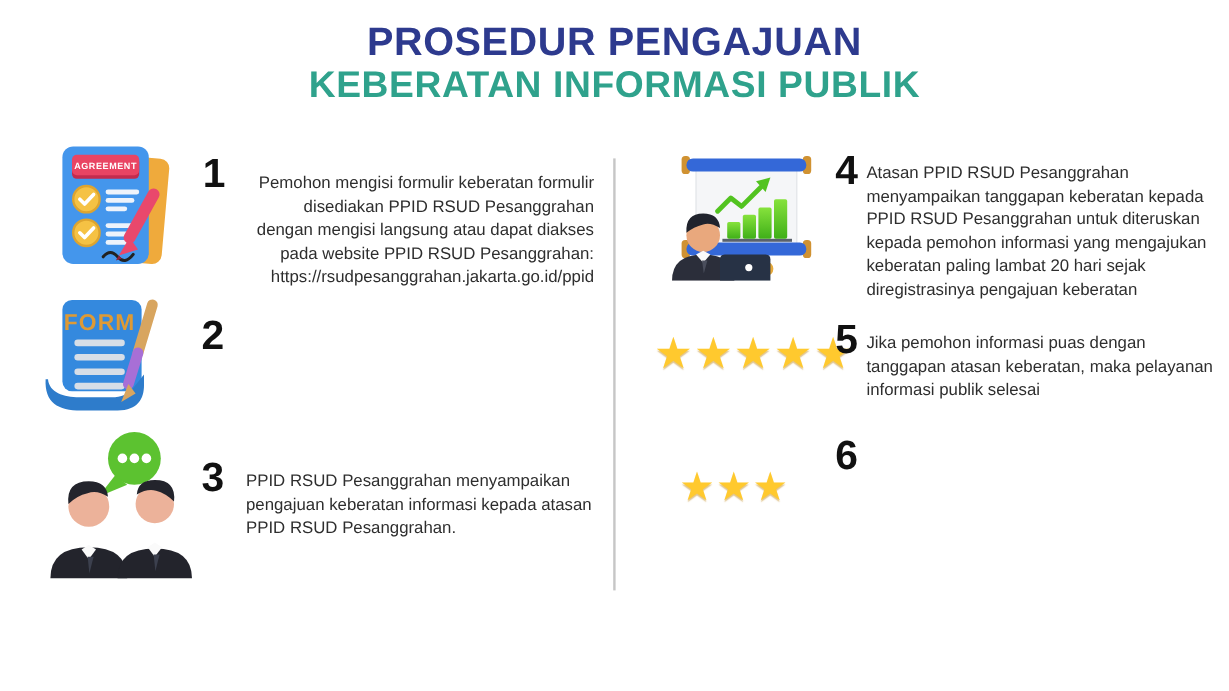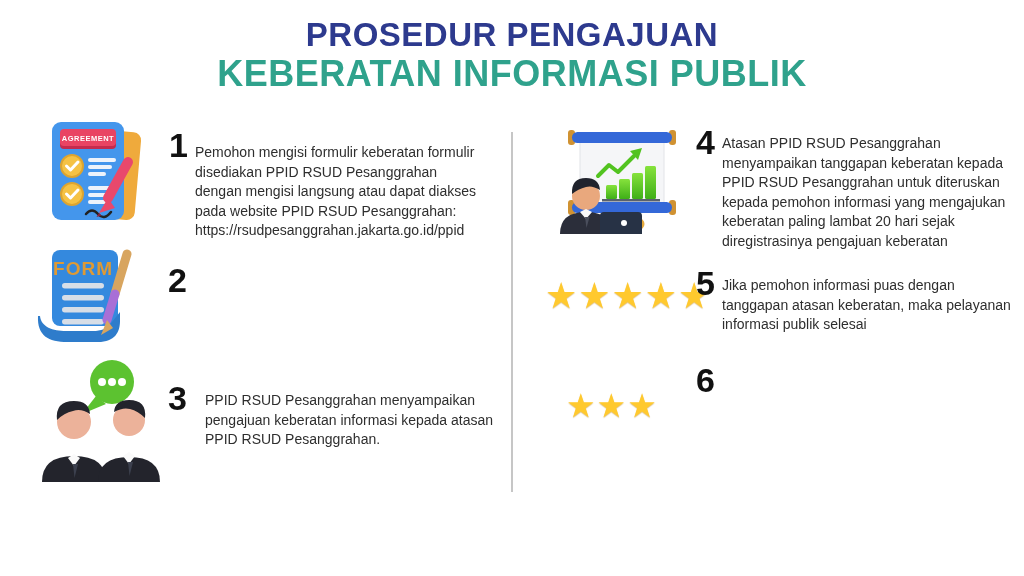--- a/index.html
+++ b/index.html
@@ -1,31 +1,31 @@
 <!DOCTYPE html>
 <html><head>
 <meta charset="utf-8">
 <style>
   html,body{margin:0;padding:0;background:#ffffff;}
   .canvas{position:relative;width:1024px;height:576px;background:#ffffff;overflow:hidden;
           font-family:"Liberation Sans","DejaVu Sans",sans-serif;}
   .title-line{position:absolute;left:0;right:0;text-align:center;font-weight:800;letter-spacing:.5px;}
   .title-1{top:16px;font-size:33px;color:#2D3A8E;}
-  .title-2{top:53px;font-size:36px;color:#2FA28C;}
+  .title-2{top:53px;font-size:31px;color:#2FA28C;}
   .divider{position:absolute;left:511px;top:132px;width:2px;height:360px;background:#c6c6c6;}
   .step-num{position:absolute;font-size:34px;font-weight:800;color:#111;line-height:1;}
   .step-text{position:absolute;font-size:14px;line-height:19.5px;color:#2e2e2e;white-space:pre-line;}
   .icon-box{position:absolute;}
   .icon-box svg{display:block;width:100%;height:100%;}
   .stars{position:absolute;color:#FFC92E;text-shadow:0 1px 1px rgba(186,124,0,.45);
          font-family:"DejaVu Sans",sans-serif;line-height:1;}
   .stars-5{left:545px;top:278px;font-size:36px;letter-spacing:1px;}
   .stars-3{left:566px;top:389px;font-size:33px;letter-spacing:1px;}
   
-  .num-1{left:169px;top:128px;} .txt-1{left:195px;top:143px;width:300px;}
+  .num-1{left:169px;top:128px;} .txt-1{left:195px;top:143px;width:300px;text-align:right;}
   .num-2{left:168px;top:263px;} .txt-2{left:195px;top:278px;width:300px;}
   .num-3{left:168px;top:381px;} .txt-3{left:205px;top:391px;width:300px;}
   .num-4{left:696px;top:125px;} .txt-4{left:722px;top:134px;width:300px;}
   .num-5{left:696px;top:266px;} .txt-5{left:722px;top:276px;width:300px;}
   .num-6{left:696px;top:363px;} .txt-6{left:722px;top:371px;width:300px;}
   .icon-1{left:30px;top:112px;width:128px;height:120px;}
   .icon-2{left:26px;top:242px;width:128px;height:108px;}
   .icon-3{left:22px;top:356px;width:150px;height:126px;}
   .icon-4{left:548px;top:124px;width:150px;height:110px;}
 </style>

